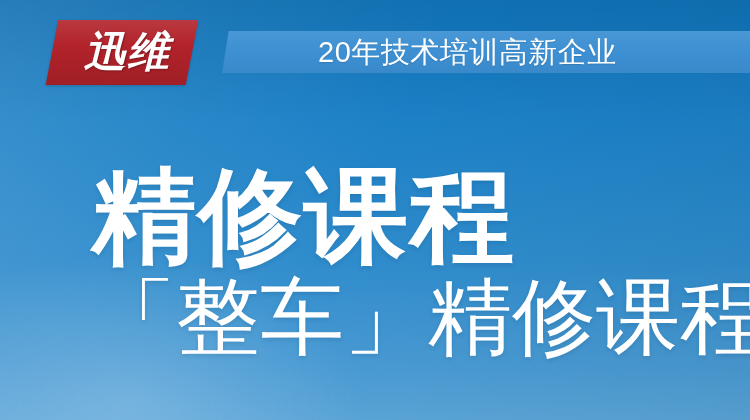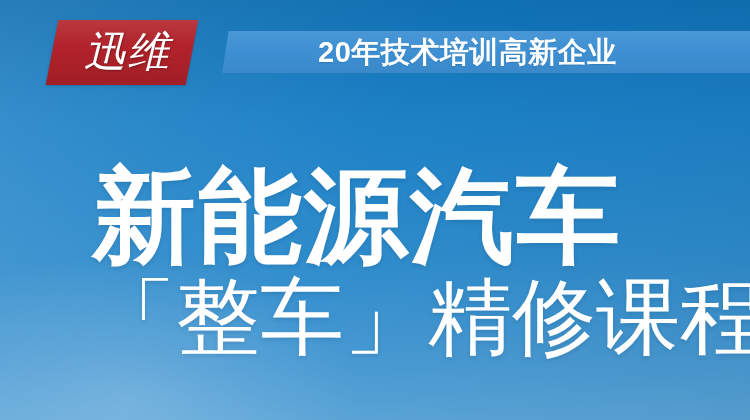--- a/index.html
+++ b/index.html
@@ -68,21 +68,21 @@
     background: linear-gradient(to bottom, rgba(255,255,255,0.07) 0%, rgba(255,255,255,0.00) 55%, rgba(0,0,0,0.04) 100%);
   }
   .ribbon-text {
     position: absolute;
     left: 318px;
     top: 33px;
     height: 38px;
     line-height: 38px;
     color: #ffffff;
     font-size: 29px;
-    font-weight: 700;
+    font-weight: 400;
     letter-spacing: 0.5px;
     white-space: nowrap;
     text-shadow: 0 1px 1px rgba(0,0,0,0.12);
   }
   .logo {
     position: absolute;
     left: 52px;
     top: 20px;
     width: 140px;
     height: 65px;
@@ -98,21 +98,21 @@
   .logo-text {
     position: absolute;
     left: 62px;
     top: 22px;
     width: 130px;
     height: 60px;
     line-height: 60px;
     text-align: center;
     color: #ffffff;
     font-size: 42px;
-    font-weight: 400;
+    font-weight: 700;
     font-style: italic;
     letter-spacing: 1px;
     white-space: nowrap;
     text-shadow: 1px 1px 2px rgba(0,0,0,0.28);
   }
 
   
   .title-block {
     position: absolute;
     left: 92px;
@@ -159,17 +159,17 @@
 
     <div class="logo">
       <div class="logo-grad"></div>
     </div>
 
     <div class="logo-text">迅维</div>
 
   </div>
 
   <div class="title-block">
-    <div class="title-line1">新能源汽车</div>
+    <div class="title-line1">精修课程</div>
     <div class="title-line2">「整车」精修课程</div>
   </div>
 
 </div>
 
 </body></html>

